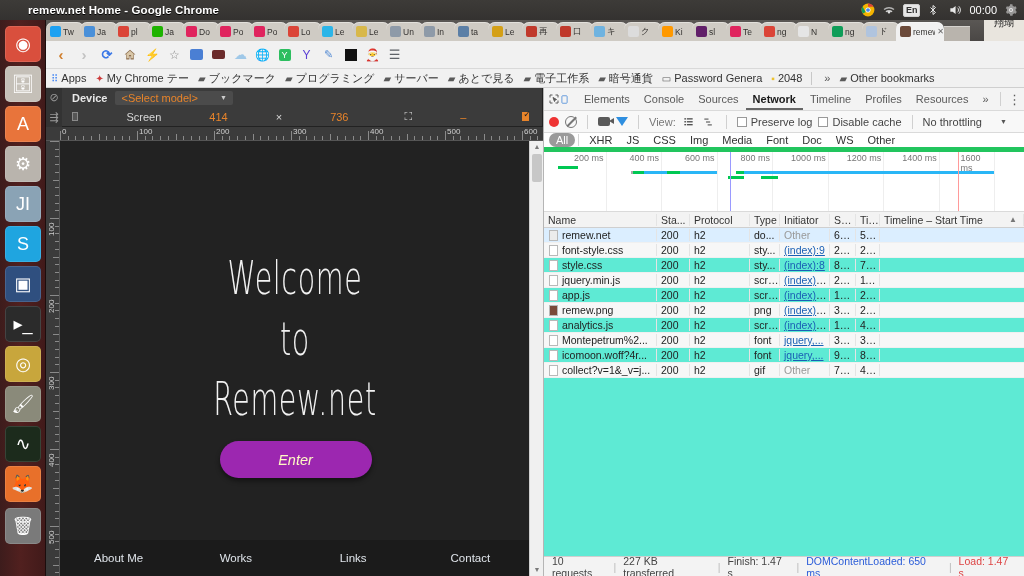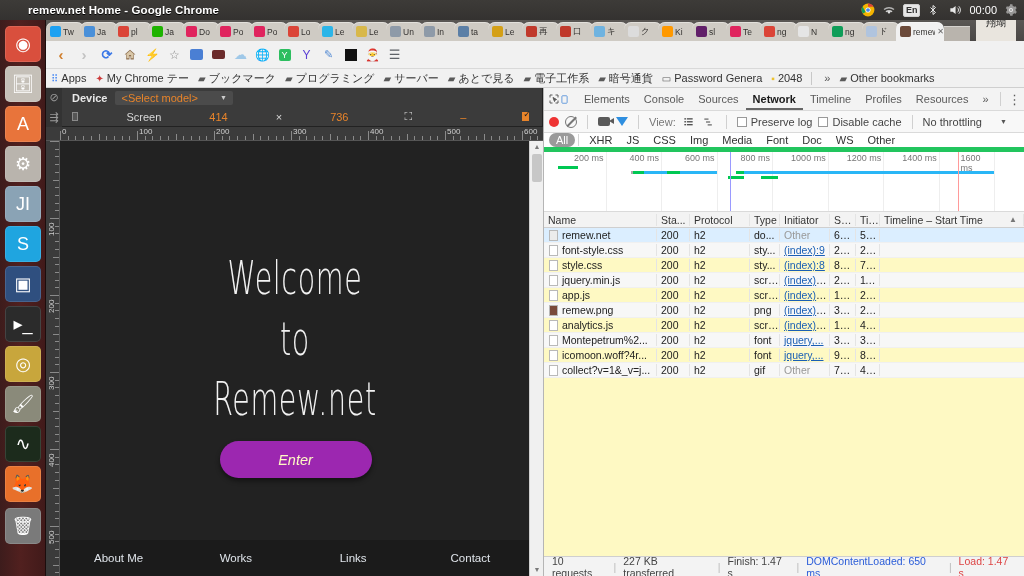--- a/index.html
+++ b/index.html
@@ -67,21 +67,21 @@
     display:flex; align-items:center; padding-left:4px;
     font-size:9px; color:#33312f; white-space:nowrap; overflow:hidden;
     box-shadow:inset 0 1px 0 rgba(255,255,255,.4);
     transform:skewX(0deg);
   }
   .tab .fav { width:11px; height:11px; flex:0 0 11px; margin-right:2px; border-radius:2px; }
   .tab .tl { overflow:hidden; font-size:8.5px; }
   .tab.active { background:#f1f1f1; z-index:5; width:48px; flex:0 0 48px;}
   .tab.newtab { background:#b9b4ad; width:26px; flex:0 0 26px; border-radius:0; height:15px; margin-left:4px;}
   .lang-box {
-    flex:0 0 40px; height:36px; background:#e9e5de; margin-left:10px;
+    flex:0 0 40px; height:36px; background:#e9e5de; margin-left:18px;
     display:flex; align-items:center; justify-content:center;
     font-size:10px; color:#222;
   }
 
   .toolbar {
     position:absolute; left:0; top:21px; width:978px; height:28px;
     background:#f1f1f1; border-bottom:1px solid #d9d9d9;
     display:flex; align-items:center; padding:0 6px; gap:5px;
   }
   .nav-btn { width:18px; height:18px; display:flex; align-items:center; justify-content:center; color:#6b6b6b; font-size:14px; }
@@ -223,21 +223,21 @@
   .ty-sep { width:1px; height:12px; background:#d5d5d5; margin:0 3px;}
 
   .overview { height:60px; border-bottom:1px solid #dadada; background:#fff; position:relative; overflow:hidden;padding-left:48px;}
   .ov-label { position:absolute; top:1px; font-size:9px; color:#777; transform:translateX(-100%); }
   .ov-grid { position:absolute; top:0; width:1px; height:60px; background:#eee;}
   .ov-bar { position:absolute; height:3px; }
   .ov-blue-line { position:absolute; top:0; width:1px; height:60px; background:#9a9aff;}
   .ov-red-line { position:absolute; top:0; width:1px; height:60px; background:#ff9a9a;}
 
   
-  .tbl-wrap { flex:1; overflow:hidden; position:relative; background:#fef9c3;}
+  .tbl-wrap { flex:1; overflow:hidden; position:relative; background:#5eead4;}
   .thead {
     display:flex; height:16px; background:#f3f3f3; border-bottom:1px solid #cfcfcf;
     font-size:10.5px; color:#333; align-items:center;
   }
   .thead > div, .trow > div { padding-left:4px; overflow:hidden; white-space:nowrap; text-overflow:ellipsis; border-right:1px solid #e4e4e4;}
   .c-name{ width:113px; flex:0 0 113px;}
   .c-sta { width:33px; flex:0 0 33px;}
   .c-pro { width:60px; flex:0 0 60px;}
   .c-typ { width:30px; flex:0 0 30px;}
   .c-ini { width:50px; flex:0 0 50px;}

